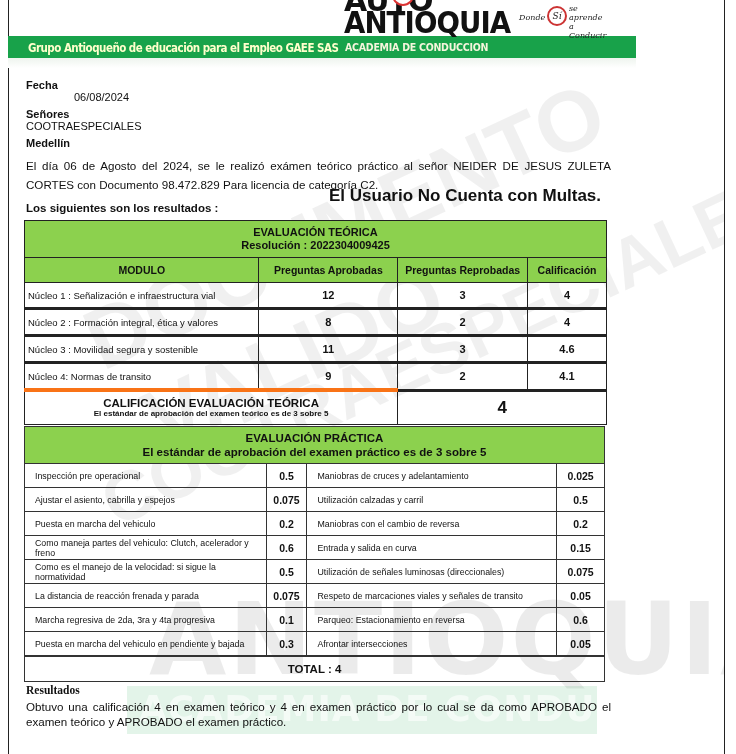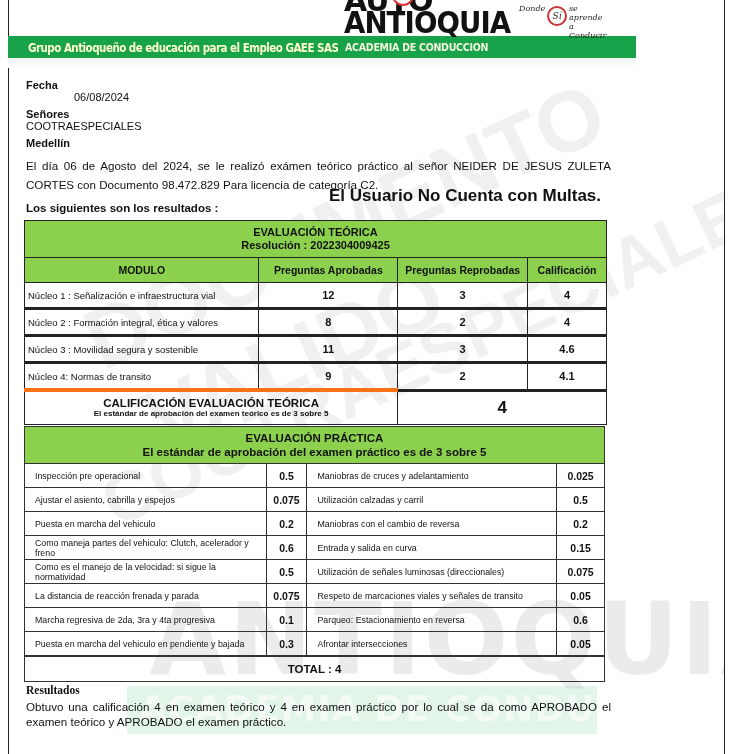--- a/index.html
+++ b/index.html
@@ -4,21 +4,21 @@
 <style>
   html, body { margin:0; padding:0; background:#ffffff; }
   body { width:736px; height:754px; position:relative; overflow:hidden; font-family:"Liberation Sans", sans-serif; color:#111; }
   .page { position:absolute; left:8px; top:0; width:715px; height:754px; border-left:1px solid #222; border-right:1px solid #222; background:#fff; overflow:hidden; }
   
   .logo { position:absolute; left:344px; top:-14px; height:60px; }
   .logo-auto { position:absolute; left:0; top:0; font-family:"DejaVu Sans", sans-serif; font-weight:900; font-size:30px; letter-spacing:-1px; color:#111; line-height:30px; }
   .logo-antioquia { position:absolute; left:0; top:22px; font-family:"DejaVu Sans", sans-serif; font-weight:900; font-size:30px; letter-spacing:-1px; color:#111; line-height:30px; white-space:nowrap; transform:scaleX(0.92); transform-origin:left; }
   .logo-ring-top { position:absolute; left:48px; top:-2px; width:18px; height:18px; border:2px solid #d33; border-radius:50%; background:#fff; }
   .tagline { position:absolute; left:519px; top:4px; font-family:"DejaVu Serif", serif; font-style:italic; font-size:8px; color:#222; line-height:9px; white-space:nowrap; }
-  .tagline .donde { position:absolute; left:0; top:0;font-style:italic; }
+  .tagline .donde { position:absolute; left:0; top:9px;font-style:italic; }
   .tagline .si { position:absolute; left:28px; top:2px; width:16px; height:16px; border:2px solid #c33; border-radius:50%; text-align:center; line-height:16px; font-size:9px; }
   .tagline .aprende { position:absolute; left:50px; top:0; }
   .green-band-2 { position:absolute; left:8px; top:36px; width:628px; height:22px; background:#18a24a; }
   .band-left { position:absolute; left:28px; top:41px; font-family:"DejaVu Sans", sans-serif; font-weight:bold; font-size:12px; color:#ffffcc; letter-spacing:-0.6px; transform:scaleX(0.86); transform-origin:left; white-space:nowrap; }
   .band-right { position:absolute; left:345px; top:41px; font-family:"DejaVu Sans", sans-serif; font-weight:bold; font-size:11px; color:#f5f5dc; letter-spacing:-0.3px; transform:scaleX(0.86); transform-origin:left; white-space:nowrap; }
   .header-fade { position:absolute; left:8px; top:58px; width:628px; height:10px; background:linear-gradient(#eef4ee, #ffffff); }
 
   
   .wm { position:absolute; font-family:"Liberation Sans", sans-serif; font-weight:bold; color:rgba(0,0,0,0.06); white-space:nowrap; transform-origin:left top; pointer-events:none; }
   .wm1 { left:60px; top:300px; font-size:86px; transform:rotate(-25deg); }

